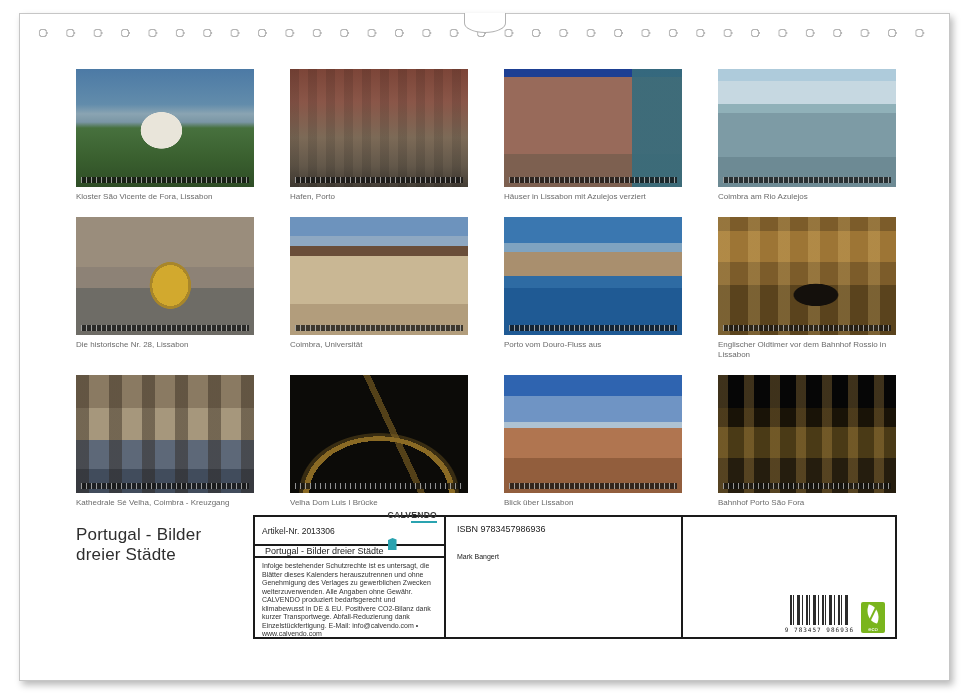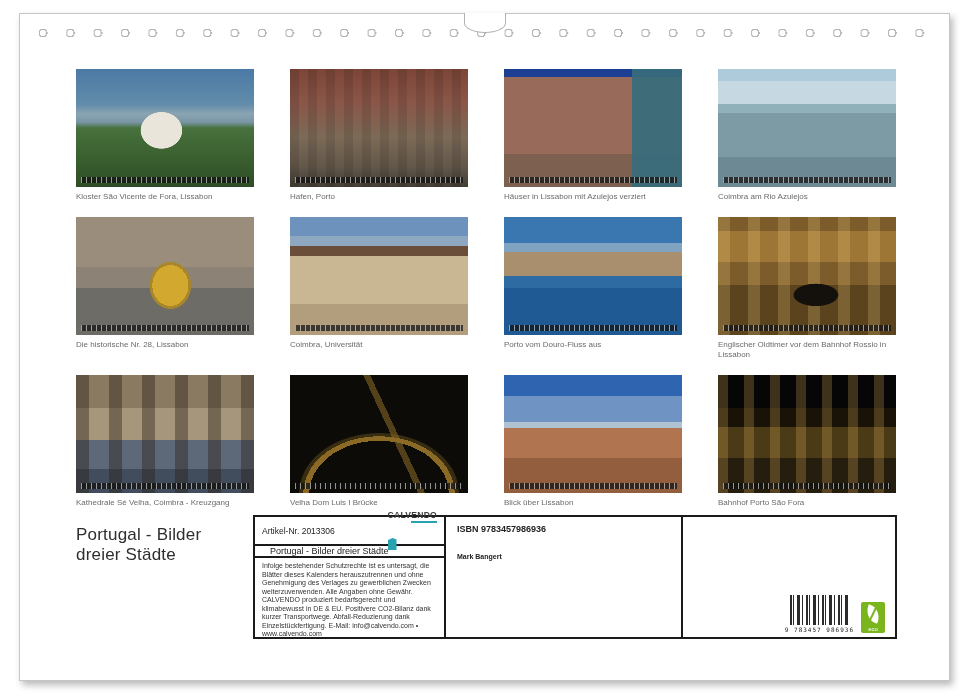--- a/index.html
+++ b/index.html
@@ -93,25 +93,25 @@
     display:flex; align-items:center; justify-content:space-between; padding:8px 7px;
   }
   .art-no { font-size:8.5px; color:#222; }
   .cal-logo { display:flex; align-items:flex-start; gap:15px;flex-direction:column; }
   .cal-stack { display:flex; flex-direction:column; align-items:flex-end; }
   .cal-name { font-size:8.5px; font-weight:bold; color:#3a3a3a; letter-spacing:.3px; line-height:9px; }
   .cal-tagline { width:26px; height:2px; margin-top:1px; background:#2aa3b0; }
   .cal-icon { width:9px; height:12px; background:#2aa3b0; clip-path:polygon(0 18%, 55% 0, 100% 12%, 100% 100%, 0 100%); }
   .row-prod {
     height:26px; border-bottom:2px solid #1a1a1a;
-    display:flex; align-items:center; padding:0 15px; font-size:9px; color:#222;
+    display:flex; align-items:center; padding:0 10px; font-size:9px; color:#222;
   }
   .row-legal { flex:1; padding:4px 7px; font-size:7px; line-height:8.5px; color:#333; }
 
-  .col-mid { width:237px; border-right:2px solid #1a1a1a; position:relative;font-weight:bold; }
+  .col-mid { width:237px; border-right:2px solid #1a1a1a; position:relative; }
   .isbn { position:absolute; left:11px; top:7px; font-size:9px; color:#222; }
   .publisher { position:absolute; left:112px; top:6px; font-size:8.5px; line-height:10px; color:#222; }
   .author { position:absolute; left:11px; top:36px; font-size:7px; color:#222; }
 
   .col-right { flex:1; position:relative; }
   .barcode-group { position:absolute; right:10px; bottom:4px; display:flex; align-items:flex-end; gap:7px; }
   .barcode { display:flex; flex-direction:column; align-items:center; }
   .bars {
     width:58px; height:30px;
     background-image:repeating-linear-gradient(90deg,

